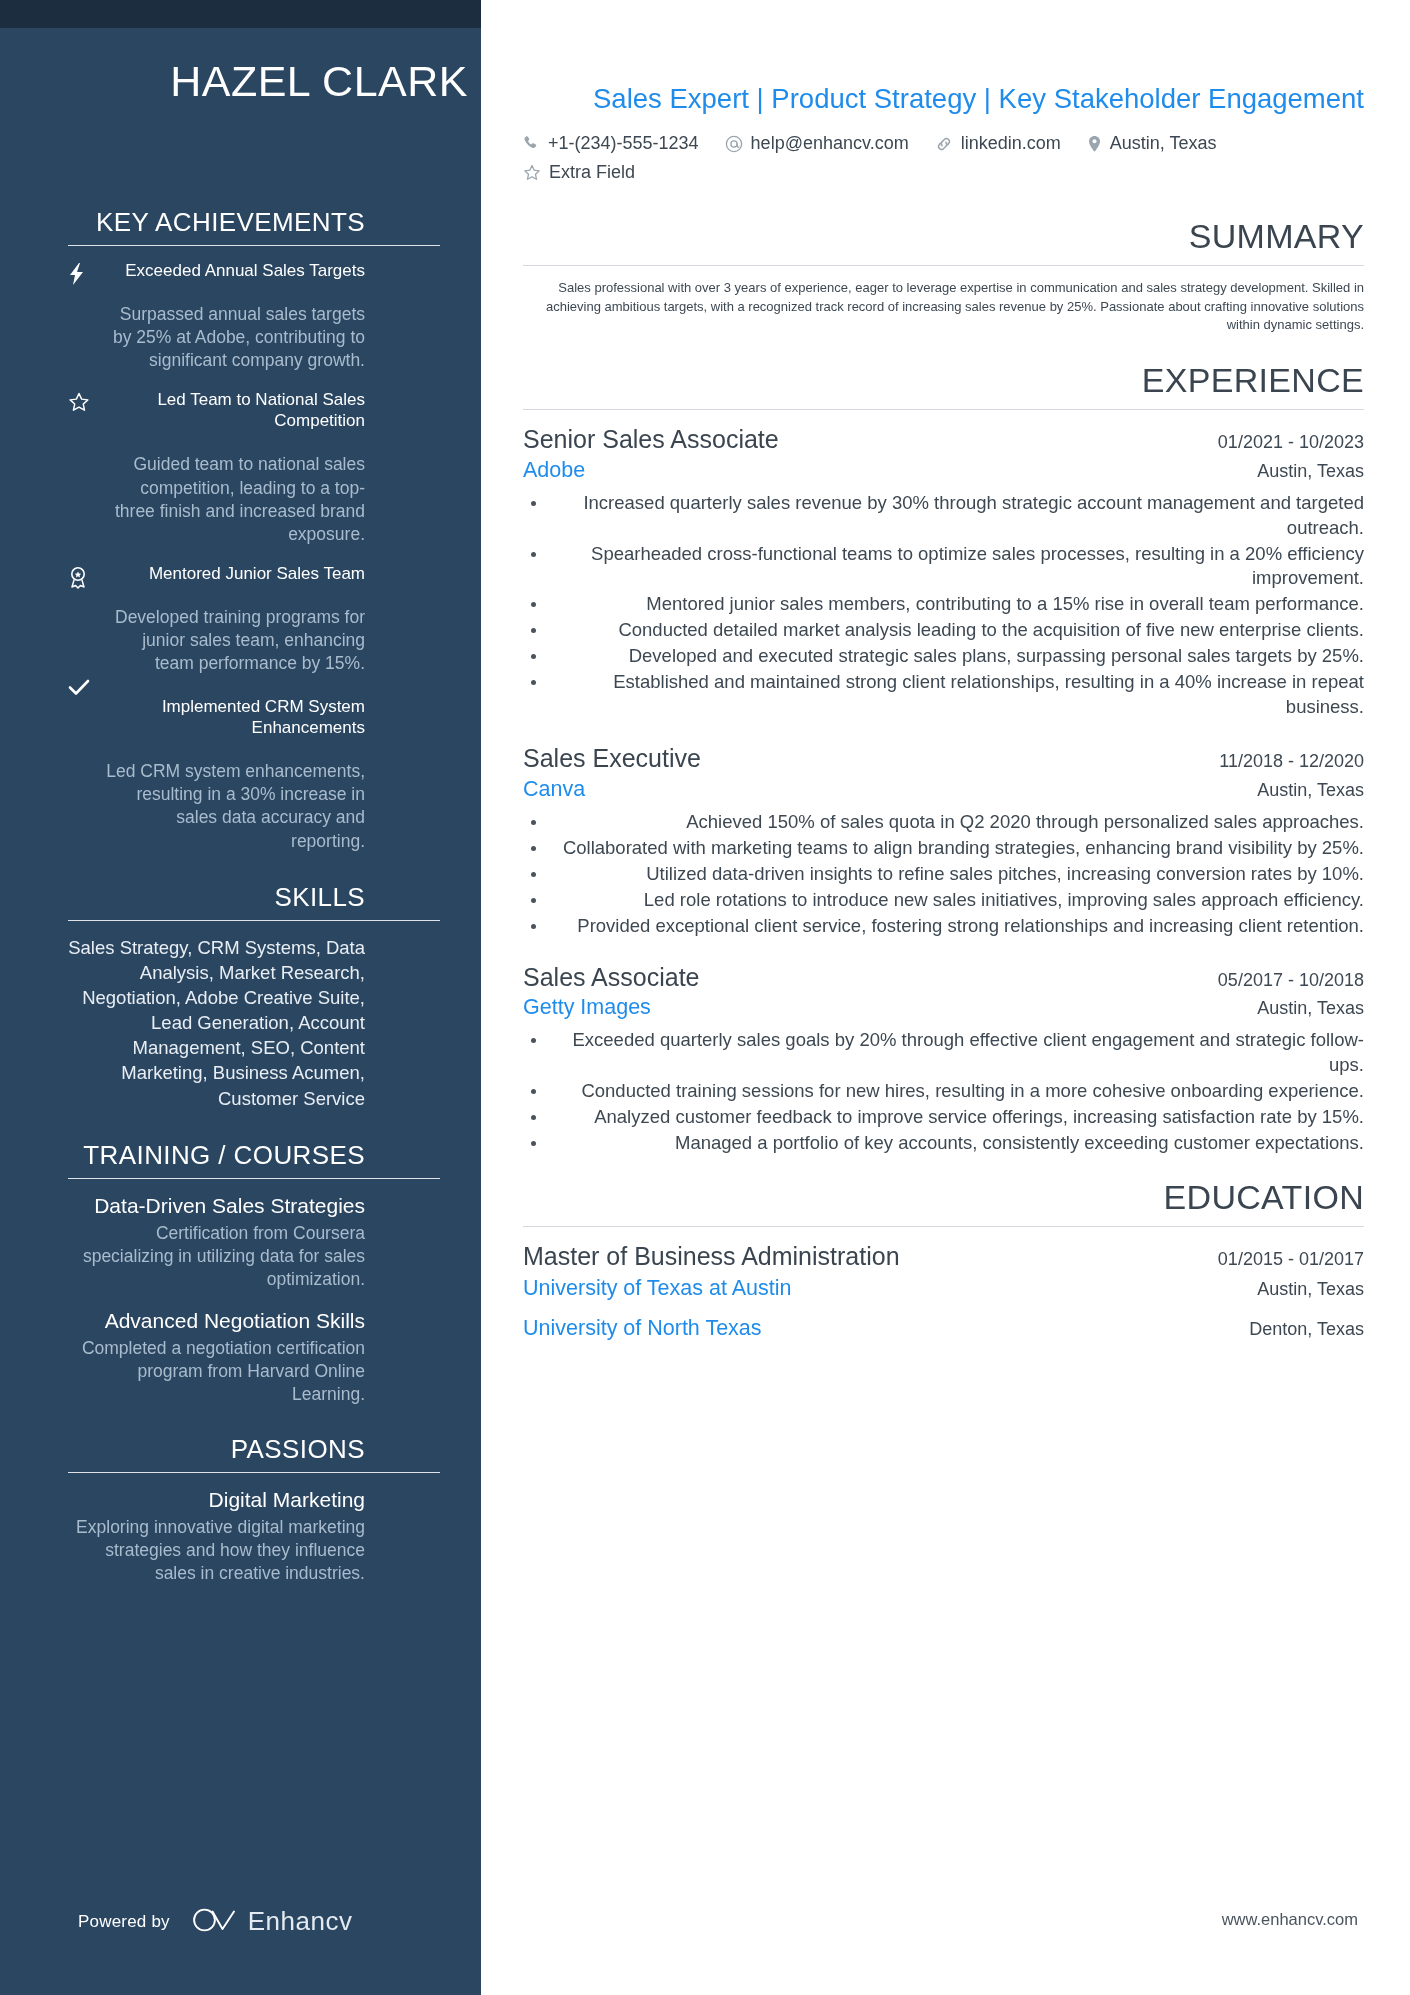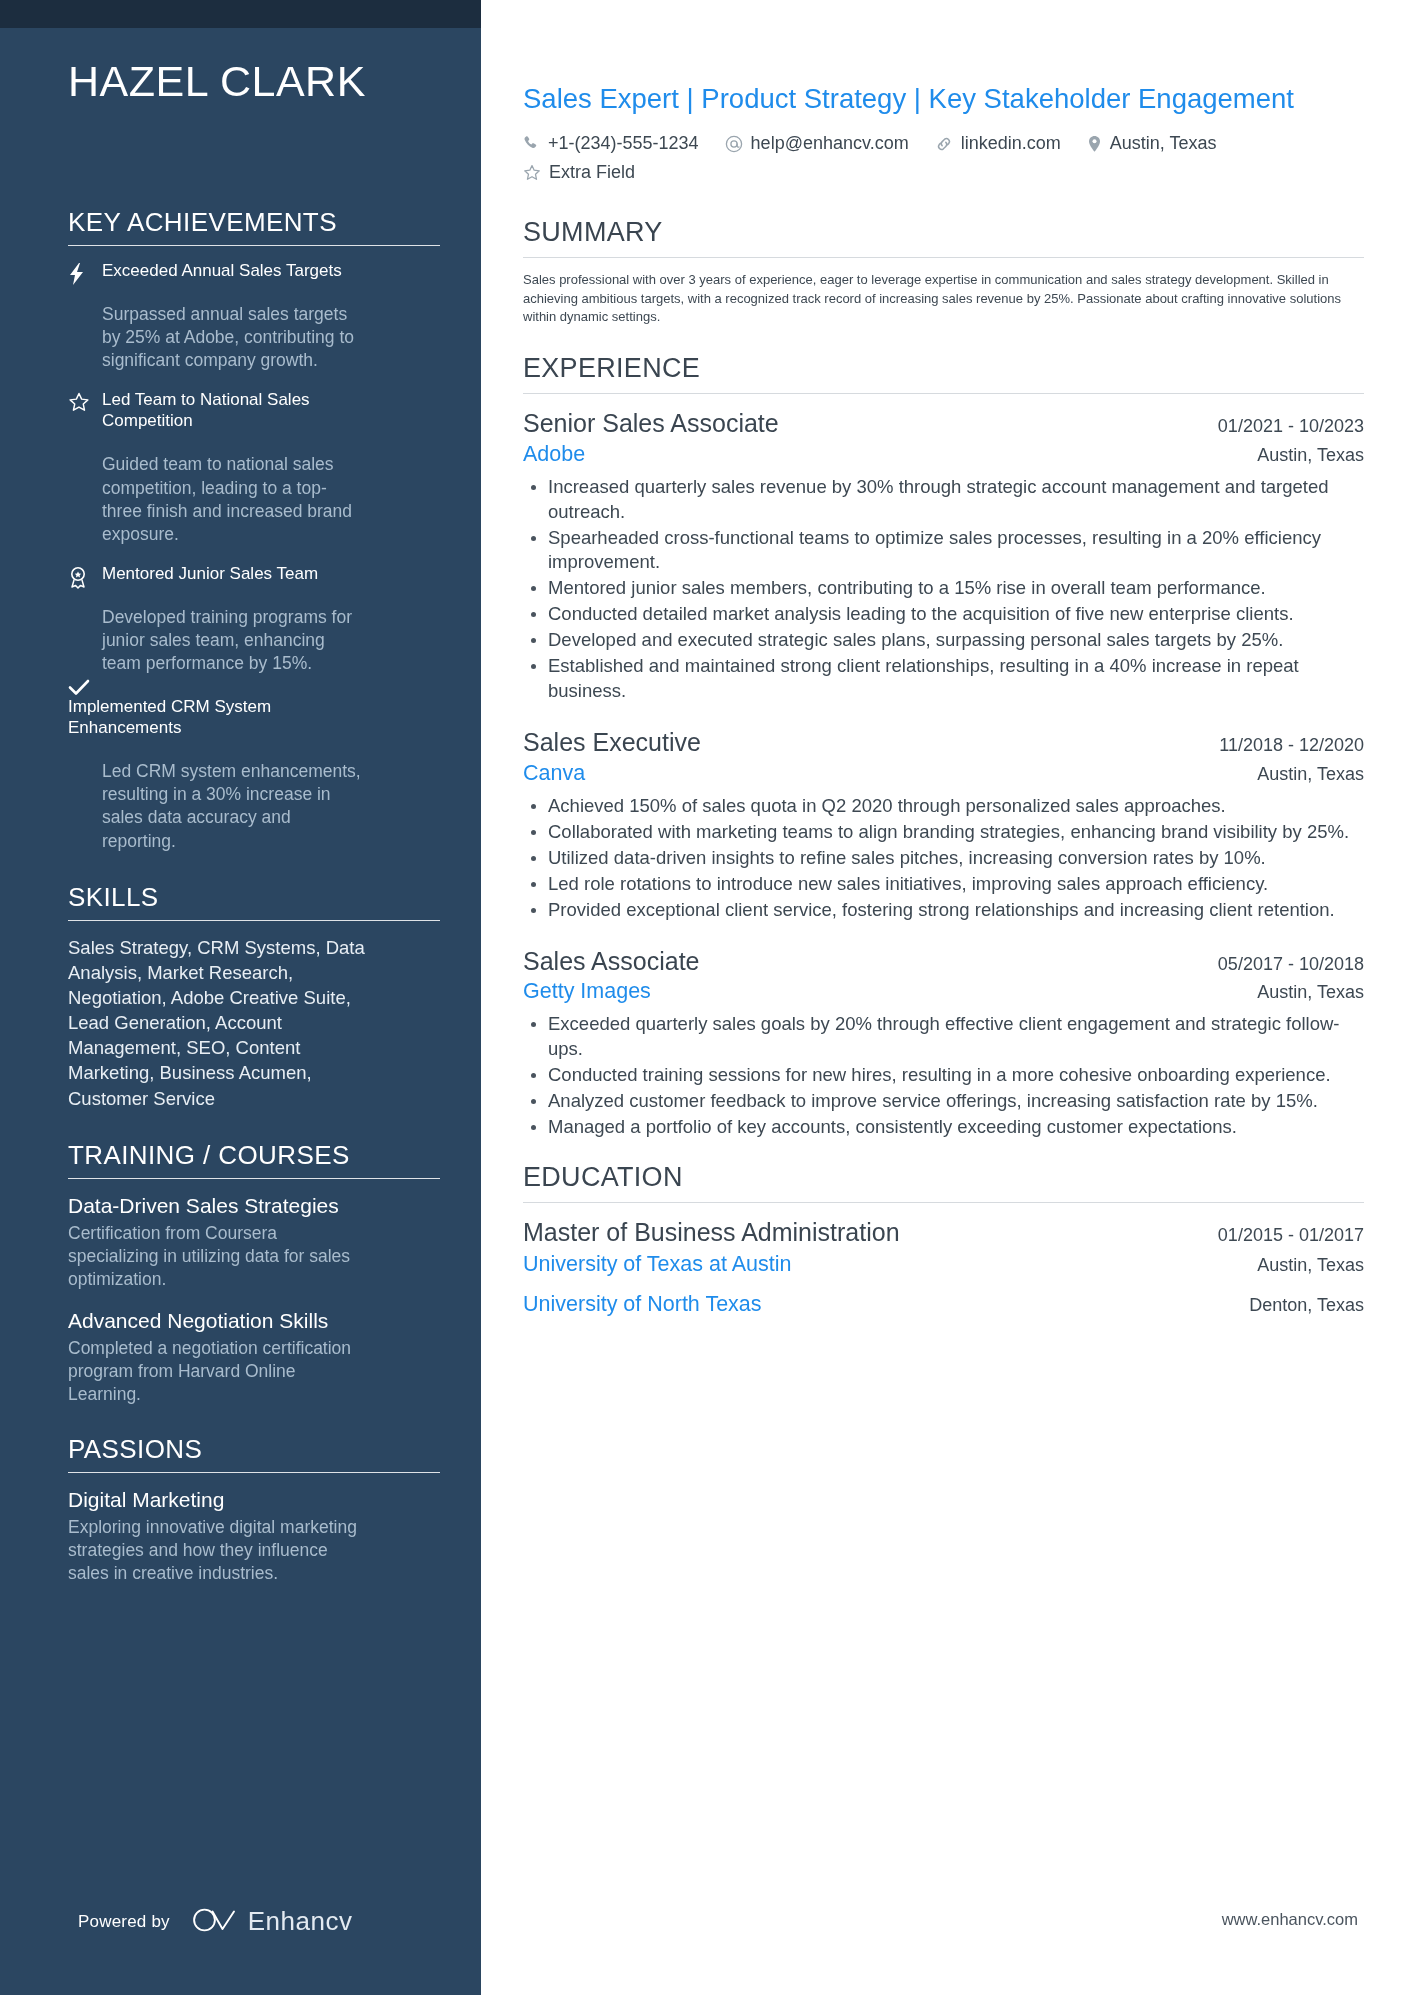--- a/index.html
+++ b/index.html
@@ -2,21 +2,21 @@
 <html><head>
 <meta charset="utf-8">
 <style>
   html,body{margin:0;padding:0;}
   body{
     width:1410px;height:1995px;
     background:#ffffff;
     font-family:"Liberation Sans",sans-serif;
     -webkit-font-smoothing:antialiased;
   }
-  .page{position:relative;width:1410px;height:1995px;overflow:hidden;background:#fff;}
+  .page{position:relative;width:1410px;height:1995px;overflow:hidden;background:#fff;text-align:right;}
 
   
   .sidebar{
     position:absolute;left:0;top:0;width:481px;height:1995px;
     background:#2b4661;box-sizing:border-box;
   }
   .sidebar-topstrip{
     position:absolute;left:0;top:0;width:481px;height:28px;background:#1c2d3f;
   }
   .sidebar-inner{position:absolute;left:0;top:0;width:411px;height:1995px;padding:0 46px 0 68px;box-sizing:border-box;}
@@ -66,21 +66,21 @@
   }
   .headline{
     color:#1f8ceb;font-size:27.5px;line-height:1.35;font-weight:400;margin:0 0 16px 0;
   }
   .contacts{display:flex;flex-wrap:wrap;align-items:center;gap:7px 26px;margin-bottom:34px;}
   .contact{display:flex;align-items:center;gap:8px;color:#3d4852;font-size:18px;line-height:1.2;}
   .contact .ci{color:#9aa5ae;display:flex;align-items:center;}
   .contact .ci svg{display:block;}
 
   .sec{margin-bottom:4px;}
-  .sec-title{color:#3a4550;font-size:27px;font-weight:400;letter-spacing:.3px;margin:0 0 9px 0;}
+  .sec-title{color:#3a4550;font-size:34px;font-weight:400;letter-spacing:.3px;margin:0 0 9px 0;}
   .sec-rule{height:1px;background:#d6dade;margin:0 0 13px 0;}
 
   .summary-text{color:#3d4852;font-size:13px;line-height:1.43;margin-bottom:26px;}
 
   .exp-item{margin-bottom:22px;}
   .row{display:flex;justify-content:space-between;align-items:baseline;}
   .exp-title{color:#3a4550;font-size:25px;font-weight:400;line-height:1.3;}
   .exp-date{color:#3d4852;font-size:18px;white-space:nowrap;padding-left:18px;}
   .exp-company{color:#1f8ceb;font-size:21.5px;line-height:1.35;}
   .exp-loc{color:#3d4852;font-size:18px;white-space:nowrap;padding-left:18px;}

